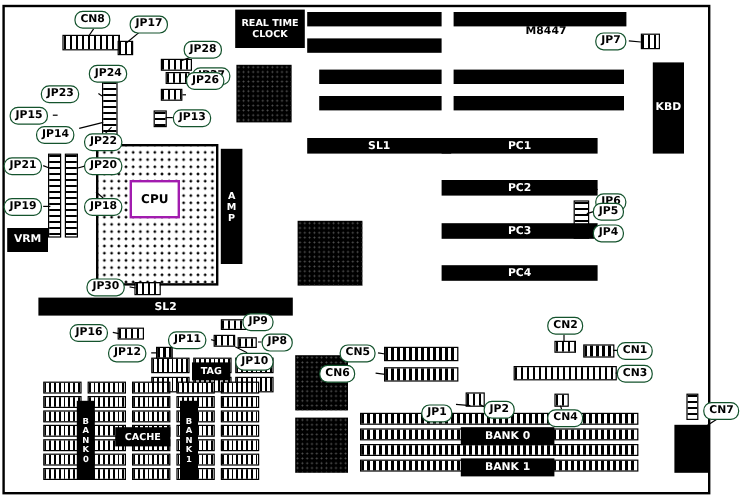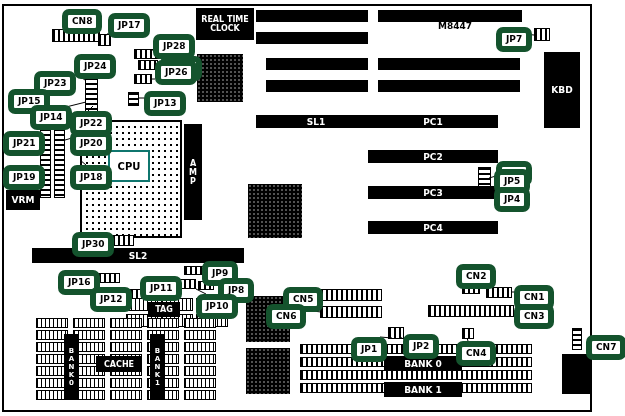--- a/index.html
+++ b/index.html
@@ -1,19 +1,19 @@
 <!DOCTYPE html>
 <html><head>
 <meta charset="utf-8">
 <style>
   *{margin:0;padding:0;box-sizing:border-box}
   html,body{background:#fff}
   body{width:625px;height:416px;position:relative;font-family:"DejaVu Sans",sans-serif;overflow:hidden}
   .board{position:absolute;left:2px;top:4px;width:590px;height:408px;border:2px solid #000;background:#fff}
-  .callout{position:absolute;z-index:7;background:#fff;border:6px solid #14532d;border-radius:7px;
+  .callout{position:absolute;z-index:7;background:#fff;border:1px solid #14532d;border-radius:7px;
            font-size:9px;font-weight:bold;line-height:11px;padding:1px 4px;white-space:nowrap}
   .bar{position:absolute;background:#000}
   .slot{position:absolute;background:#000;color:#fff;font-size:9px;font-weight:bold;
         display:flex;align-items:center;justify-content:center;z-index:3}
   .blackbox{position:absolute;background:#000;color:#fff;font-weight:bold;
         display:flex;align-items:center;justify-content:center;z-index:5;text-align:center}
   .vtext{writing-mode:vertical-lr;text-orientation:upright}
   .stripes-h{position:absolute;border:1px solid #000;z-index:2;
         background:repeating-linear-gradient(90deg,#000 0,#000 2px,#fff 2px,#fff 5px)}
   .stripes-v{position:absolute;border:1px solid #000;z-index:2;
@@ -49,35 +49,35 @@
 <div class="bar" style="left:378px;top:10px;width:144px;height:12px"></div>
 <div class="bar" style="left:256px;top:32px;width:112px;height:12px"></div>
 <div class="bar" style="left:266px;top:58px;width:102px;height:12px"></div>
 <div class="bar" style="left:378px;top:58px;width:142px;height:12px"></div>
 <div class="bar" style="left:266px;top:80px;width:102px;height:12px"></div>
 <div class="bar" style="left:378px;top:80px;width:142px;height:12px"></div>
 
 <div class="plaintext" style="left:438px;top:21px">M8447</div>
 <div class="stripes-h" style="left:534px;top:28px;width:16px;height:13px"></div>
 
-<div class="blackbox" style="left:544px;top:52px;width:36px;height:76px;font-size:9px">
+<div class="blackbox" style="left:544px;top:52px;width:26px;height:76px;font-size:9px">
   <span>KBD</span>
 </div>
 
 <div class="stripes-h" style="left:134px;top:49px;width:26px;height:10px"></div>
 <div class="stripes-h" style="left:138px;top:60px;width:20px;height:10px"></div>
 <div class="stripes-h" style="left:134px;top:74px;width:18px;height:10px"></div>
 <div class="stripes-v" style="left:128px;top:92px;width:11px;height:14px"></div>
 <div class="qfp" style="left:197px;top:54px;width:46px;height:48px"></div>
 <div class="stripes-v" style="left:85px;top:62px;width:13px;height:56px"></div>
 <div class="stripes-v" style="left:40px;top:128px;width:11px;height:70px"></div>
 <div class="stripes-v" style="left:54px;top:128px;width:11px;height:70px"></div>
 
 <div class="socket" style="left:80px;top:120px;width:102px;height:118px"></div>
-<div style="position:absolute;left:108px;top:150px;width:42px;height:32px;border:2px solid #0f766e;background:#fff;z-index:2;
+<div style="position:absolute;left:108px;top:150px;width:42px;height:32px;border:2px solid #a21caf;background:#fff;z-index:2;
             display:flex;align-items:center;justify-content:center;font-size:10px;font-weight:bold">
   <span>CPU</span>
 </div>
 <div class="blackbox vtext" style="left:184px;top:124px;width:18px;height:96px;font-size:8px">
     <span class="vtext">AMP</span>
   </div>
 
 <div class="blackbox" style="left:6px;top:190px;width:34px;height:20px;font-size:9px">
   <span>VRM</span>
 </div>
@@ -113,21 +113,21 @@
 <div class="stripes-h" style="left:198px;top:281px;width:16px;height:9px"></div>
 
 <div class="dipgrid" id="taggrid">
   <div class="dip"></div>
 <div class="dip"></div>
     <div class="dip"></div>
     <div class="dip"></div>
     <div class="dip"></div>
     <div class="dip"></div>
   </div>
-<div class="blackbox" style="left:148px;top:302px;width:32px;height:15px;font-size:8px">
+<div class="blackbox" style="left:160px;top:302px;width:32px;height:15px;font-size:8px">
   <span>TAG</span>
 </div>
 
 <div class="dipgrid" id="cachegrid">
   <div class="dip"></div>
 <div class="dip"></div>
     <div class="dip"></div>
     <div class="dip"></div>
     <div class="dip"></div>
     <div class="dip"></div>

